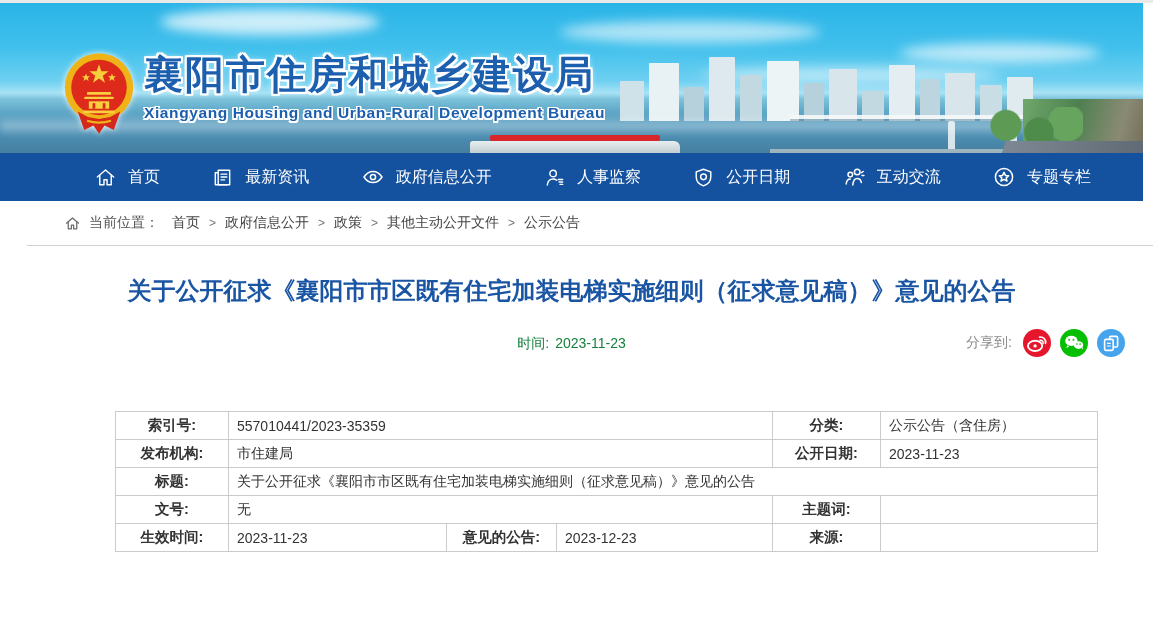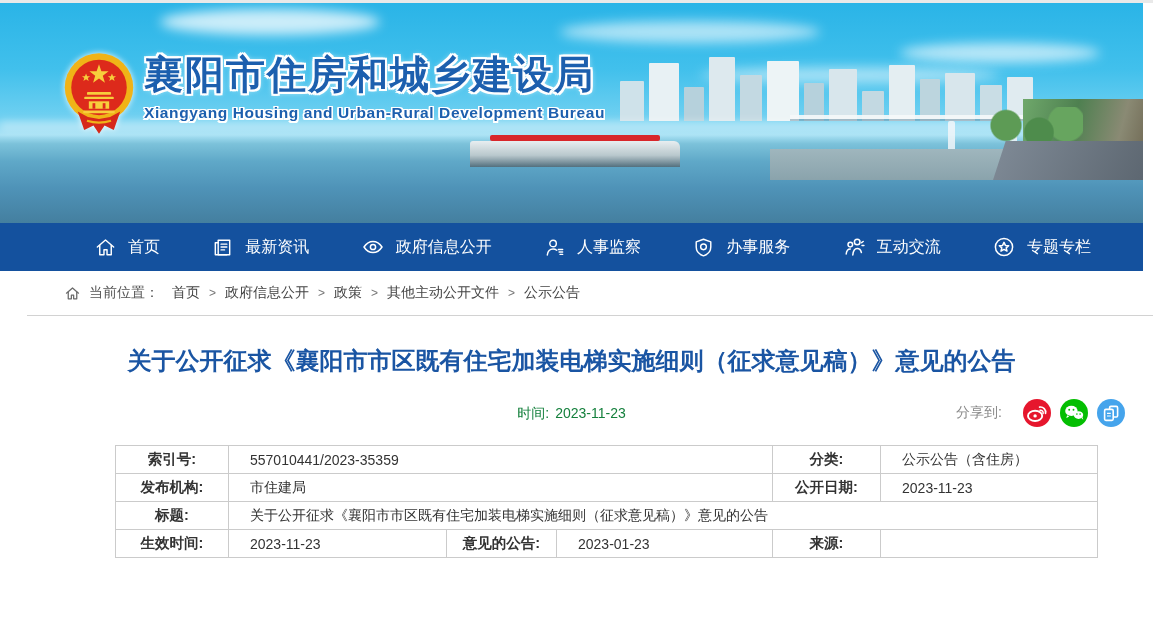--- a/index.html
+++ b/index.html
@@ -7,21 +7,21 @@
   body {
     width: 1153px; height: 621px; overflow: hidden;
     font-family: "Liberation Sans", "DejaVu Sans", sans-serif;
     position: relative;
   }
   .top-strip { height:3px; width:1153px; background:#e9e9e9; }
   .page { width:1143px; background:#fff; }
 
   
   .banner {
-    position: relative; height:220px; overflow:hidden;
+    position: relative; height:150px; overflow:hidden;
     background: linear-gradient(180deg,#2ab4e7 0%, #41c0ec 30%, #6fd0f1 52%, #a8e2f5 60%, #7cc2da 64%, #5fa8c8 72%, #4f93b8 84%, #447f9f 100%);
   }
   .cloud { position:absolute; background:rgba(255,255,255,.75); border-radius:50%; filter:blur(6px); }
   .skyline { position:absolute; left:620px; top:52px; width:430px; height:66px; display:flex; align-items:flex-end; gap:5px; }
   .skyline > div { border-radius:1px 1px 0 0; }
   .water-sheen { position:absolute; left:0; right:0; top:118px; height:10px; background:rgba(255,255,255,.35); filter:blur(4px); }
   .bridge { position:absolute; left:790px; top:112px; width:360px; height:4px; background:rgba(245,248,250,.9); box-shadow:0 2px 0 rgba(70,110,135,.45); }
   .pylon { position:absolute; top:118px; width:7px; height:34px; background:rgba(240,245,248,.85); border-radius:2px; }
   .plaza { position:absolute; left:770px; top:146px; width:300px; height:31px; background:linear-gradient(180deg,#9fb6bd,#8aa3ac); }
   .pier { position:absolute; left:470px; top:138px; width:210px; height:26px; background:linear-gradient(180deg,#e8eef0,#b9c8cd 55%,#53707e); border-radius:3px 6px 0 0; }
@@ -60,28 +60,28 @@
 
   
   .article-title {
     width:905px; margin:25px auto 0; text-align:center;
     color:#1a55a3; font-size:24px; font-weight:600; line-height:40px;
   }
   .meta-row { position:relative; margin-top:18px; height:30px; }
   .time { text-align:center; color:#15803d; font-size:14px; padding-top:6px; }
   .time .tlabel { margin-right:6px; }
   .share { position:absolute; right:18px; top:0; display:flex; align-items:center; gap:9px; }
-  .share-label { color:#888; font-size:14px; margin-right:12px; }
+  .share-label { color:#888; font-size:14px; margin-right:2px; }
   .share-btn { width:28px; height:28px; cursor:pointer; display:block; }
 
   
-  .meta-table { border-collapse:collapse; table-layout:fixed; width:982px; margin:16px 0 0 115px; }
+  .meta-table { border-collapse:collapse; table-layout:fixed; width:982px; margin:52px 0 0 115px; }
   .meta-table td { border:1px solid #cbcbcb; height:28px; font-size:14px; color:#333; overflow:hidden; white-space:nowrap; }
   .meta-table td.lbl { text-align:center; font-weight:bold; font-size:14.5px; padding:0 4px; }
-  .meta-table td.val { padding:0 21px; text-align:left; }
+  .meta-table td.val { padding:0 8px; text-align:left; }
 </style>
 </head>
 <body>
 
 <div class="top-strip"></div>
 
 <div class="page">
 
   <div class="banner">
     <div>
@@ -168,21 +168,21 @@
           <path d="M4.5 19.8c.5-3.9 2.9-6.2 6-6.2 1.5 0 2.8.5 3.8 1.3"></path>
           <path d="M16 14h4.5M16.8 16.6h3.7M17.8 19.2h2.7"></path>
         </svg>
       <span>人事监察</span>
     </div>
     <div class="nav-item">
       <svg width="23" height="23" viewBox="0 0 24 24" fill="none" stroke="#fff" stroke-width="1.5" stroke-linejoin="round">
           <path d="M12 3.4l7.6 2.8v5.4c0 4.7-3.5 7.8-7.6 9.1-4.1-1.3-7.6-4.4-7.6-9.1V6.2z"></path>
           <circle cx="12" cy="11.3" r="3"></circle>
         </svg>
-      <span>办事服务</span>
+      <span>公开日期</span>
     </div>
     <div class="nav-item">
       <svg width="24" height="24" viewBox="0 0 24 24" fill="none" stroke="#fff" stroke-width="1.5" stroke-linejoin="round" stroke-linecap="round">
           <circle cx="15.2" cy="7" r="2.8"></circle>
           <path d="M10.8 20c.4-4 2-6.4 4.4-6.4 2.2 0 3.6 1.6 4.2 3.9"></path>
           <circle cx="8.3" cy="9.6" r="2.3"></circle>
           <path d="M4.2 19c.3-3.2 1.8-5.1 4.1-5.1"></path>
           <path d="M19.6 7.6l1.6-1.1M20 10.4h1.9"></path>
         </svg>
       <span>互动交流</span>
@@ -269,23 +269,29 @@
       <td class="lbl">发布机构:</td>
       <td class="val" colspan="3">市住建局</td>
       <td class="lbl">公开日期:</td>
       <td class="val">2023-11-23</td>
     </tr>
     <tr>
       <td class="lbl">标题:</td>
       <td class="val" colspan="5">关于公开征求《襄阳市市区既有住宅加装电梯实施细则（征求意见稿）》意见的公告</td>
     </tr>
     <tr>
+      <td class="lbl">文号:</td>
+      <td class="val" colspan="3">无</td>
+      <td class="lbl">主题词:</td>
+      <td class="val"></td>
+    </tr>
+    <tr>
       <td class="lbl">生效时间:</td>
       <td class="val">2023-11-23</td>
       <td class="lbl">意见的公告:</td>
-      <td class="val">2023-01-23</td>
+      <td class="val">2023-12-23</td>
       <td class="lbl">来源:</td>
       <td class="val"></td>
     </tr>
   </tbody>
     </table>
 
 </div>
 
 </body></html>

